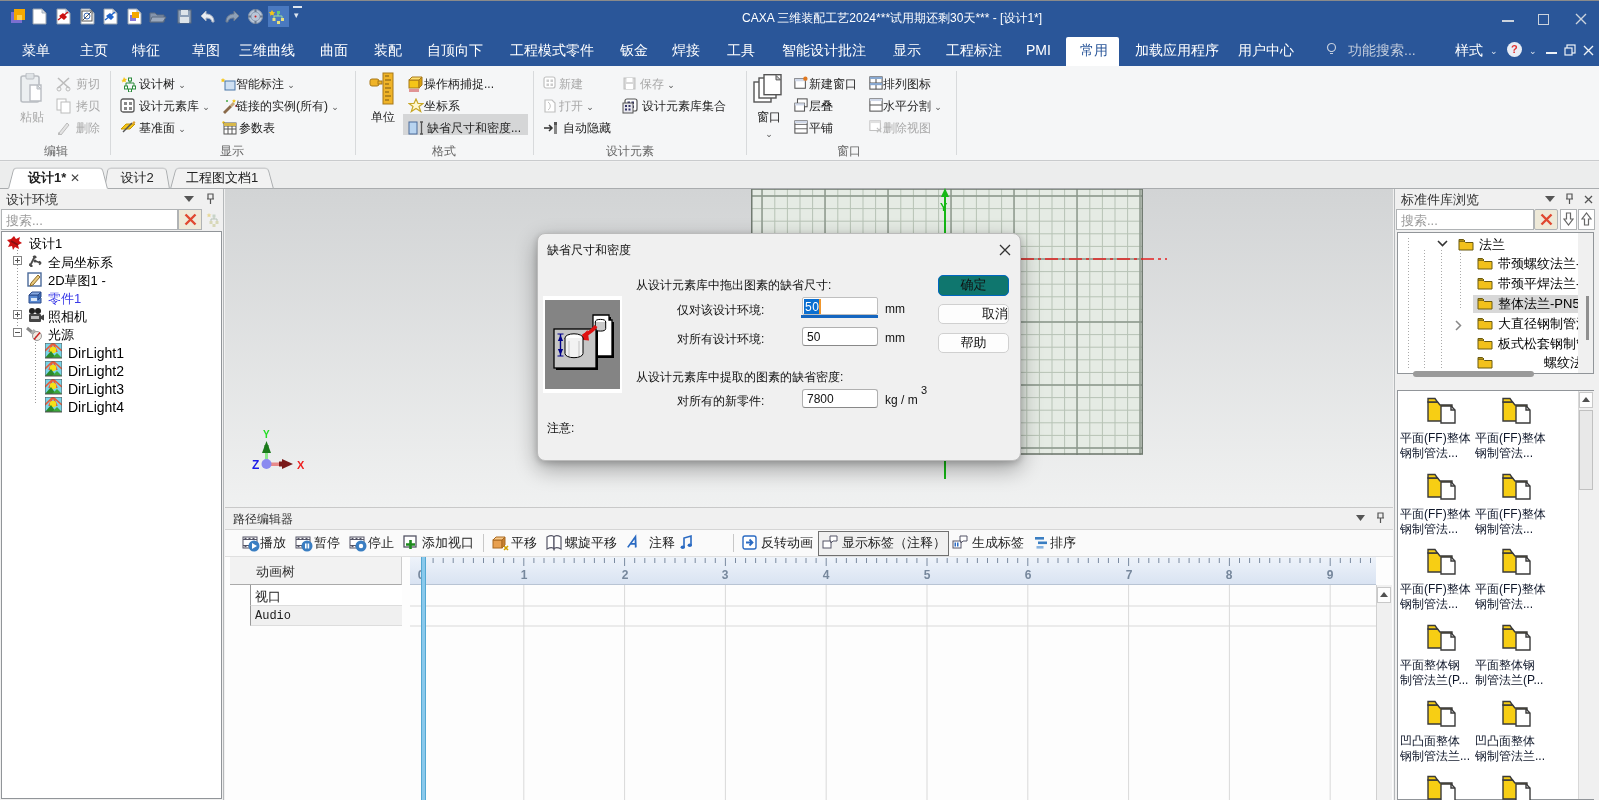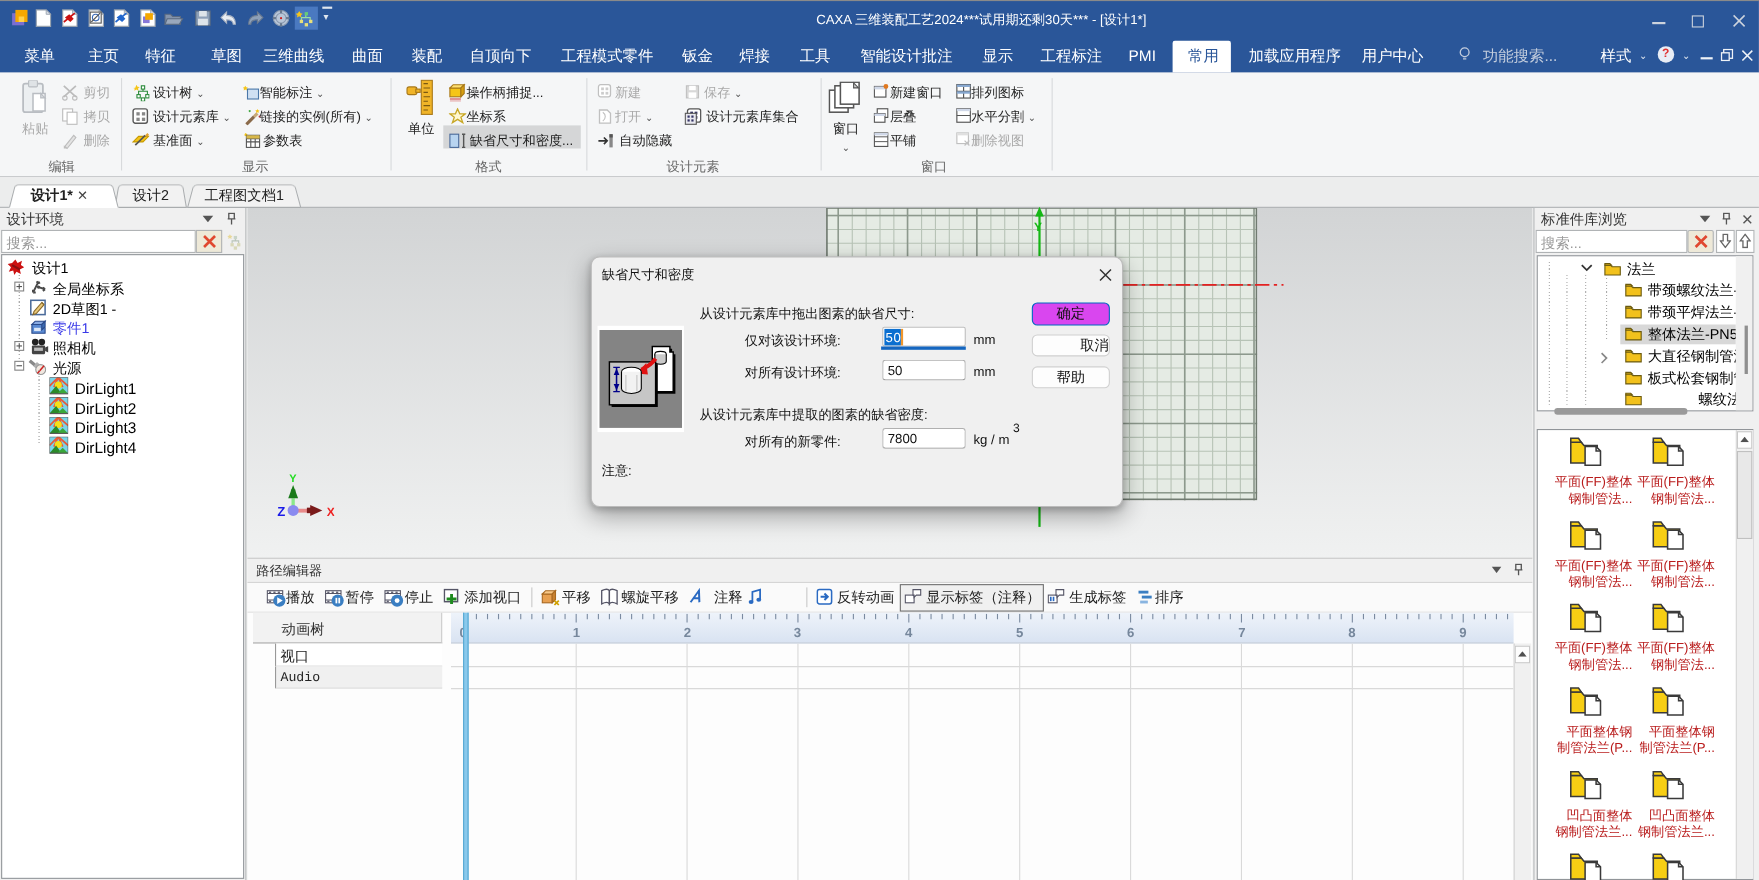--- a/index.html
+++ b/index.html
@@ -8,21 +8,21 @@
 #app { position:relative; width:1599px; height:800px; background:#f0f0f0; overflow:hidden; }
 .abs { position:absolute; }
 .menuitem { position:absolute; top:40px; height:20px; color:#fff; font-size:14px; line-height:20px; white-space:nowrap; }
 .rsep { position:absolute; width:1px; background:#d8dadc; }
 .rlabel { position:absolute; height:14px; font-size:12px; color:#666; white-space:nowrap; }
 .ritem { position:absolute; height:18px; font-size:12px; color:#1e1e1e; white-space:nowrap; line-height:18px; }
 .dis { color:#a9a9a9 !important; }
 .drop { font-size:9px; color:#555; }
 .trow { position:absolute; height:18px; font-size:13px; color:#000; white-space:nowrap; line-height:18px; }
 .pm { position:absolute; width:9px; height:9px; background:#fff; border:1px solid #848484; }
-.gitem { position:absolute; width:80px; text-align:right; font-size:12px; color:#b91c1c; line-height:15px; }
+.gitem { position:absolute; width:80px; text-align:left; font-size:12px; color:#0f172a; line-height:15px; }
 .ptool { position:absolute; height:24px; font-size:13px; color:#222; line-height:24px; white-space:nowrap; }
 svg { display:block; }
 .ic { position:absolute; }
 </style>
 </head>
 <body>
 <div id="app">
 <div class="abs" style="left:0;top:0;width:1599px;height:66px;background:#2a5699;border-top:1px solid #8a8a8a;"></div>
 <svg class="ic" style="left:9px;top:8px" width="18" height="18" viewBox="0 0 18 18">
       <rect x="2" y="4" width="11" height="11" fill="#7b6fd0"></rect>
@@ -963,15 +963,15 @@
 <div class="abs" style="left:802px;top:327px;width:76px;height:19px;background:#fff;border:1px solid #b0b0b0;border-bottom-color:#888;border-radius:3px;"></div>
 <div class="abs" style="left:807px;top:330px;font-size:12px;color:#111;">50</div>
 <div class="abs" style="left:885px;top:331px;font-size:12px;color:#111;">mm</div>
 <div class="abs" style="left:636px;top:369px;font-size:12px;color:#111;">从设计元素库中提取的图素的缺省密度:</div>
 <div class="abs" style="left:677px;top:393px;font-size:12px;color:#111;">对所有的新零件:</div>
 <div class="abs" style="left:802px;top:389px;width:76px;height:19px;background:#fff;border:1px solid #b0b0b0;border-bottom-color:#888;border-radius:3px;"></div>
 <div class="abs" style="left:807px;top:392px;font-size:12px;color:#111;">7800</div>
 <div class="abs" style="left:885px;top:393px;font-size:12px;color:#111;">kg / m</div>
 <div class="abs" style="left:921px;top:384px;font-size:11px;color:#111;">3</div>
 <div class="abs" style="left:547px;top:420px;font-size:12px;color:#111;">注意:</div>
-<div class="abs" style="left:938px;top:275px;width:71px;height:21px;background:#d946ef;border:1.6px solid #0067c0;border-radius:5px;font-size:13px;color:#111;text-align:center;line-height:18px;">确定</div>
+<div class="abs" style="left:938px;top:275px;width:71px;height:21px;background:#0f766e;border:1.6px solid #0067c0;border-radius:5px;font-size:13px;color:#111;text-align:center;line-height:18px;">确定</div>
 <div class="abs" style="left:938px;top:304px;width:71px;height:20px;background:#fdfdfd;border:1px solid #d0d0d0;border-radius:5px;font-size:13px;color:#111;text-align:right;line-height:18px;">取消</div>
 <div class="abs" style="left:938px;top:333px;width:71px;height:20px;background:#fdfdfd;border:1px solid #d0d0d0;border-radius:5px;font-size:13px;color:#111;text-align:center;line-height:18px;">帮助</div>
 </div>
 </body></html>

